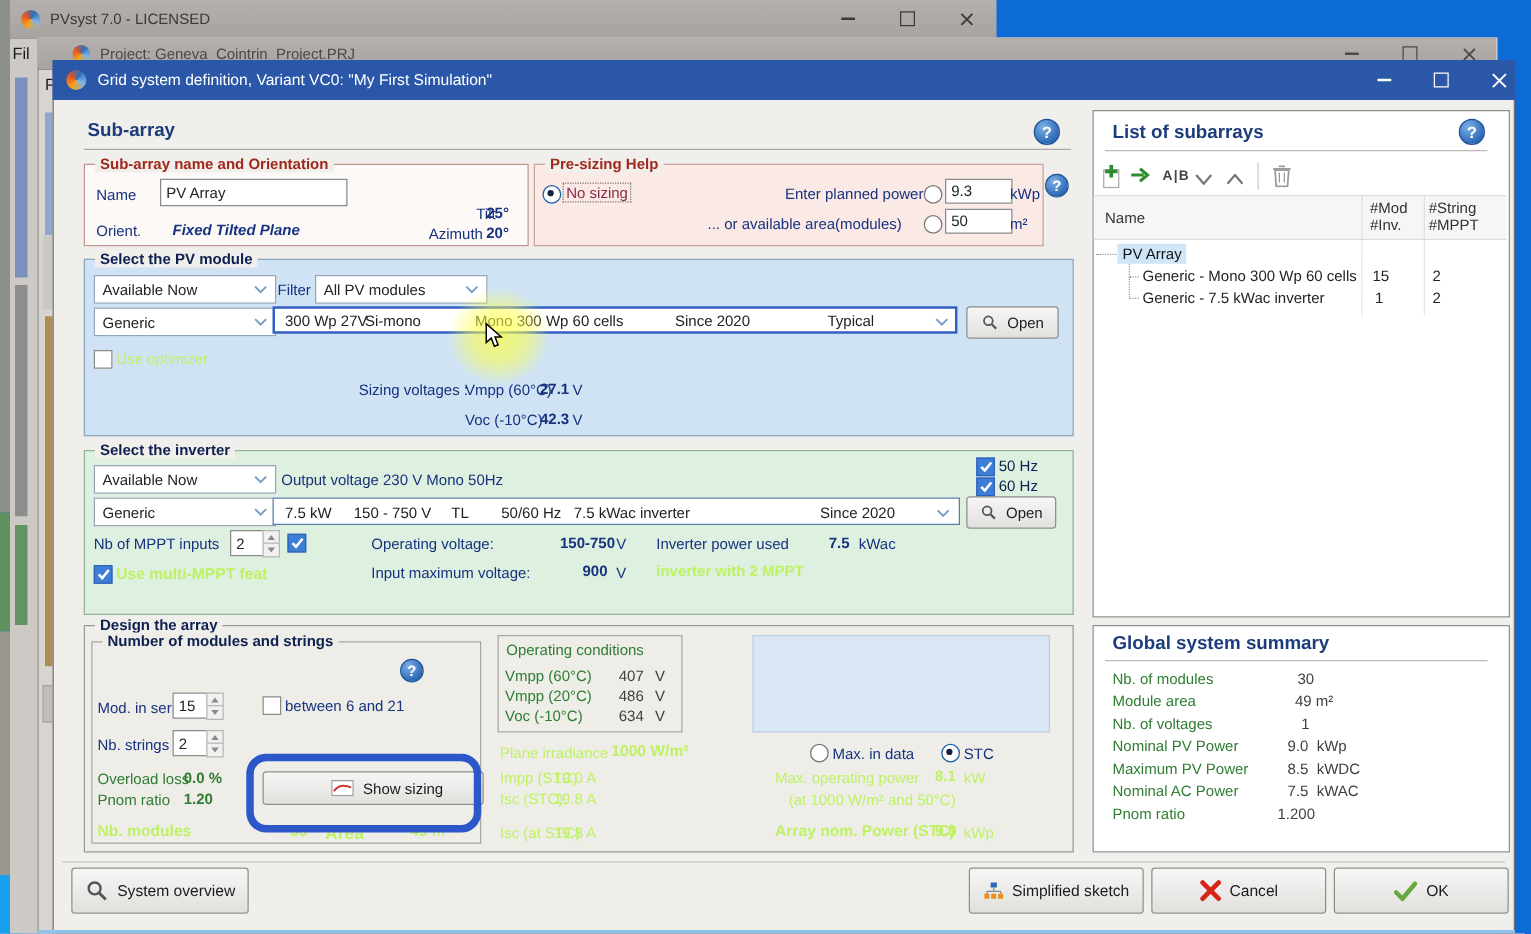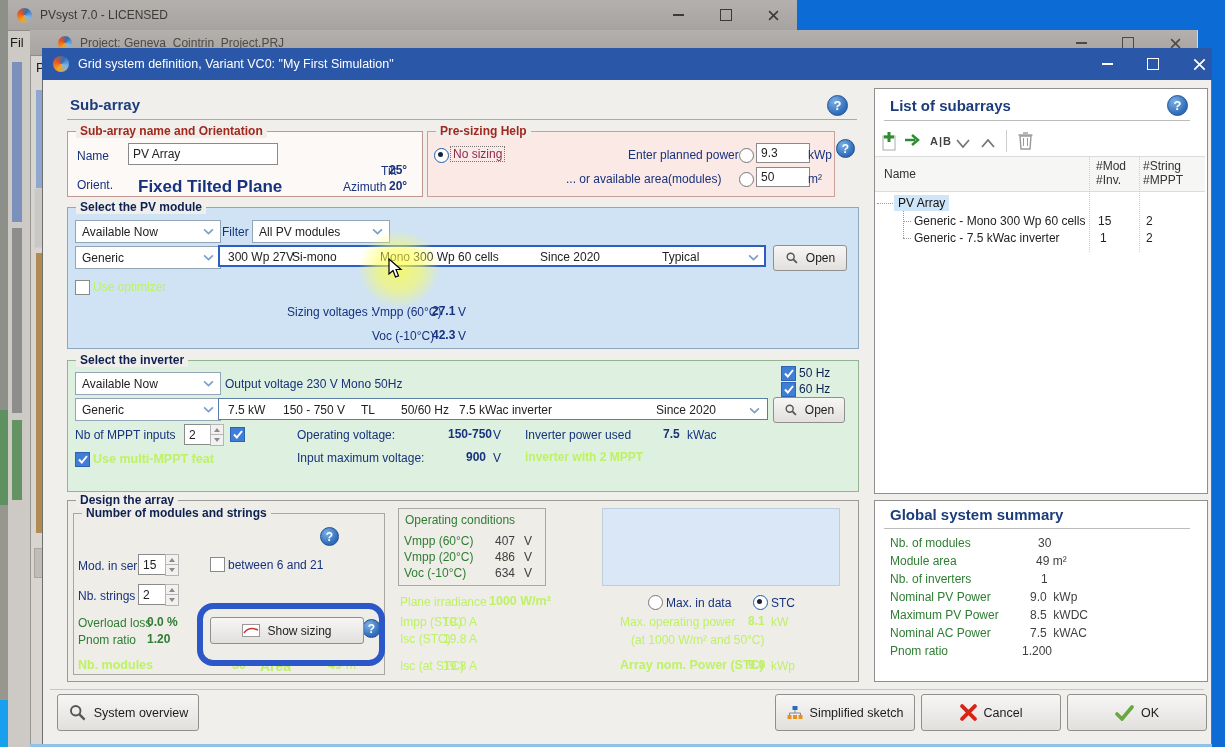--- a/index.html
+++ b/index.html
@@ -125,21 +125,21 @@
   <div class="rule" style="left:67px;top:119px;width:790px;"></div>
 
   <div class="grp" style="left:67px;top:131px;width:354px;height:64px;background:#fcf9f7;border-color:#c0968e;">
     <span class="grp-title maroon" style="color:#a1281d;">Sub-array name and Orientation</span>
   </div>
   <div class="abs navy" style="left:77px;top:149px;">Name</div>
   <div class="field" style="left:128px;top:143px;width:140px;height:20px;">
     <span>PV Array</span>
   </div>
   <div class="abs navy" style="left:77px;top:178px;">Orient.</div>
-  <div class="abs navy bold" style="left:138px;top:177px;font-size:17px;">Fixed Tilted Plane</div>
+  <div class="abs navy bold" style="left:138px;top:177px;font-size:12px;font-style:italic;">Fixed Tilted Plane</div>
   <div class="abs navy" style="left:381px;top:164px;">Tilt</div>
   <div class="abs navy bold" style="left:389px;top:163px;">25°</div>
   <div class="abs navy" style="left:343px;top:180px;">Azimuth</div>
   <div class="abs navy bold" style="left:389px;top:179px;">20°</div>
 
   <div class="grp" style="left:427px;top:131px;width:406px;height:64px;background:#fbe9e6;border-color:#c8a29a;">
     <span class="grp-title" style="color:#a1281d;">Pre-sizing Help</span>
   </div>
   <div class="radio on" style="left:434px;top:148px;"></div>
   <div class="abs" style="left:451px;top:147px;color:#8b2a4a;outline:1px dotted #777;padding:0 2px;">No sizing</div>
@@ -317,21 +317,21 @@
   <div class="spinar" style="left:165px;top:594px;">
       <span class="tri-dn"></span>
     </div>
   <div class="abs green" style="left:78px;top:616px;">Overload loss</div>
   <div class="abs green bold" style="left:147px;top:615px;">0.0 %</div>
   <div class="abs green" style="left:78px;top:633px;">Pnom ratio</div>
   <div class="abs green bold" style="left:147px;top:632px;">1.20</div>
   <div class="help" style="left:362px;top:619px;width:17px;height:17px;font-size:12px;z-index:1;">
       <span>?</span>
     </div>
-  <div class="btn" style="left:210px;top:617px;width:152px;height:25px;z-index:2;">
+  <div class="btn" style="left:210px;top:617px;width:152px;height:25px;z-index:2;padding-left:23px;">
     <svg width="18" height="13" viewBox="0 0 18 13">
         <rect x="0.5" y="0.5" width="17" height="12" fill="#fff" stroke="#999"></rect>
         <path d="M2 9 Q7 2 16 6" fill="none" stroke="#c33" stroke-width="1.5"></path>
       </svg>
     <span>Show sizing</span>
   </div>
   <div class="abs" style="left:197px;top:603px;width:176px;height:51px;border:6px solid #2b57c8;border-radius:16px;z-index:3;"></div>
   <div class="abs maroon bold" style="left:78px;top:658px;font-size:12.5px;">Nb. modules</div>
   <div class="abs maroon bold" style="left:232px;top:658px;font-size:12.5px;">30</div>
   <div class="abs maroon bold" style="left:260px;top:658px;font-size:14px;">Area</div>
@@ -469,21 +469,21 @@
   <div class="abs" style="left:1100px;top:231px;color:#222;">1</div>
   <div class="abs" style="left:1146px;top:231px;color:#222;">2</div>
 
   <div class="panel" style="left:874px;top:500px;width:332px;height:180px;"></div>
   <div class="abs bold" style="left:890px;top:506px;font-size:15px;color:#1c3c7c;">Global system summary</div>
   <div class="rule" style="left:884px;top:528px;width:306px;background:#bbb;"></div>
   <div class="abs green" style="left:890px;top:536px;">Nb. of modules</div>
   <div class="abs dim" style="left:1038px;top:536px;">30</div>
   <div class="abs green" style="left:890px;top:554px;">Module area</div>
   <div class="abs dim" style="left:1036px;top:554px;">49 m²</div>
-  <div class="abs green" style="left:890px;top:572px;">Nb. of inverters</div>
+  <div class="abs green" style="left:890px;top:572px;">Nb. of voltages</div>
   <div class="abs dim" style="left:1041px;top:572px;">1</div>
   <div class="abs green" style="left:890px;top:590px;">Nominal PV Power</div>
   <div class="abs dim" style="left:1030px;top:590px;white-space:pre;">9.0  kWp</div>
   <div class="abs green" style="left:890px;top:608px;">Maximum PV Power</div>
   <div class="abs dim" style="left:1030px;top:608px;white-space:pre;">8.5  kWDC</div>
   <div class="abs green" style="left:890px;top:626px;">Nominal AC Power</div>
   <div class="abs dim" style="left:1030px;top:626px;white-space:pre;">7.5  kWAC</div>
   <div class="abs green" style="left:890px;top:644px;">Pnom ratio</div>
   <div class="abs dim" style="left:1022px;top:644px;">1.200</div>
 

